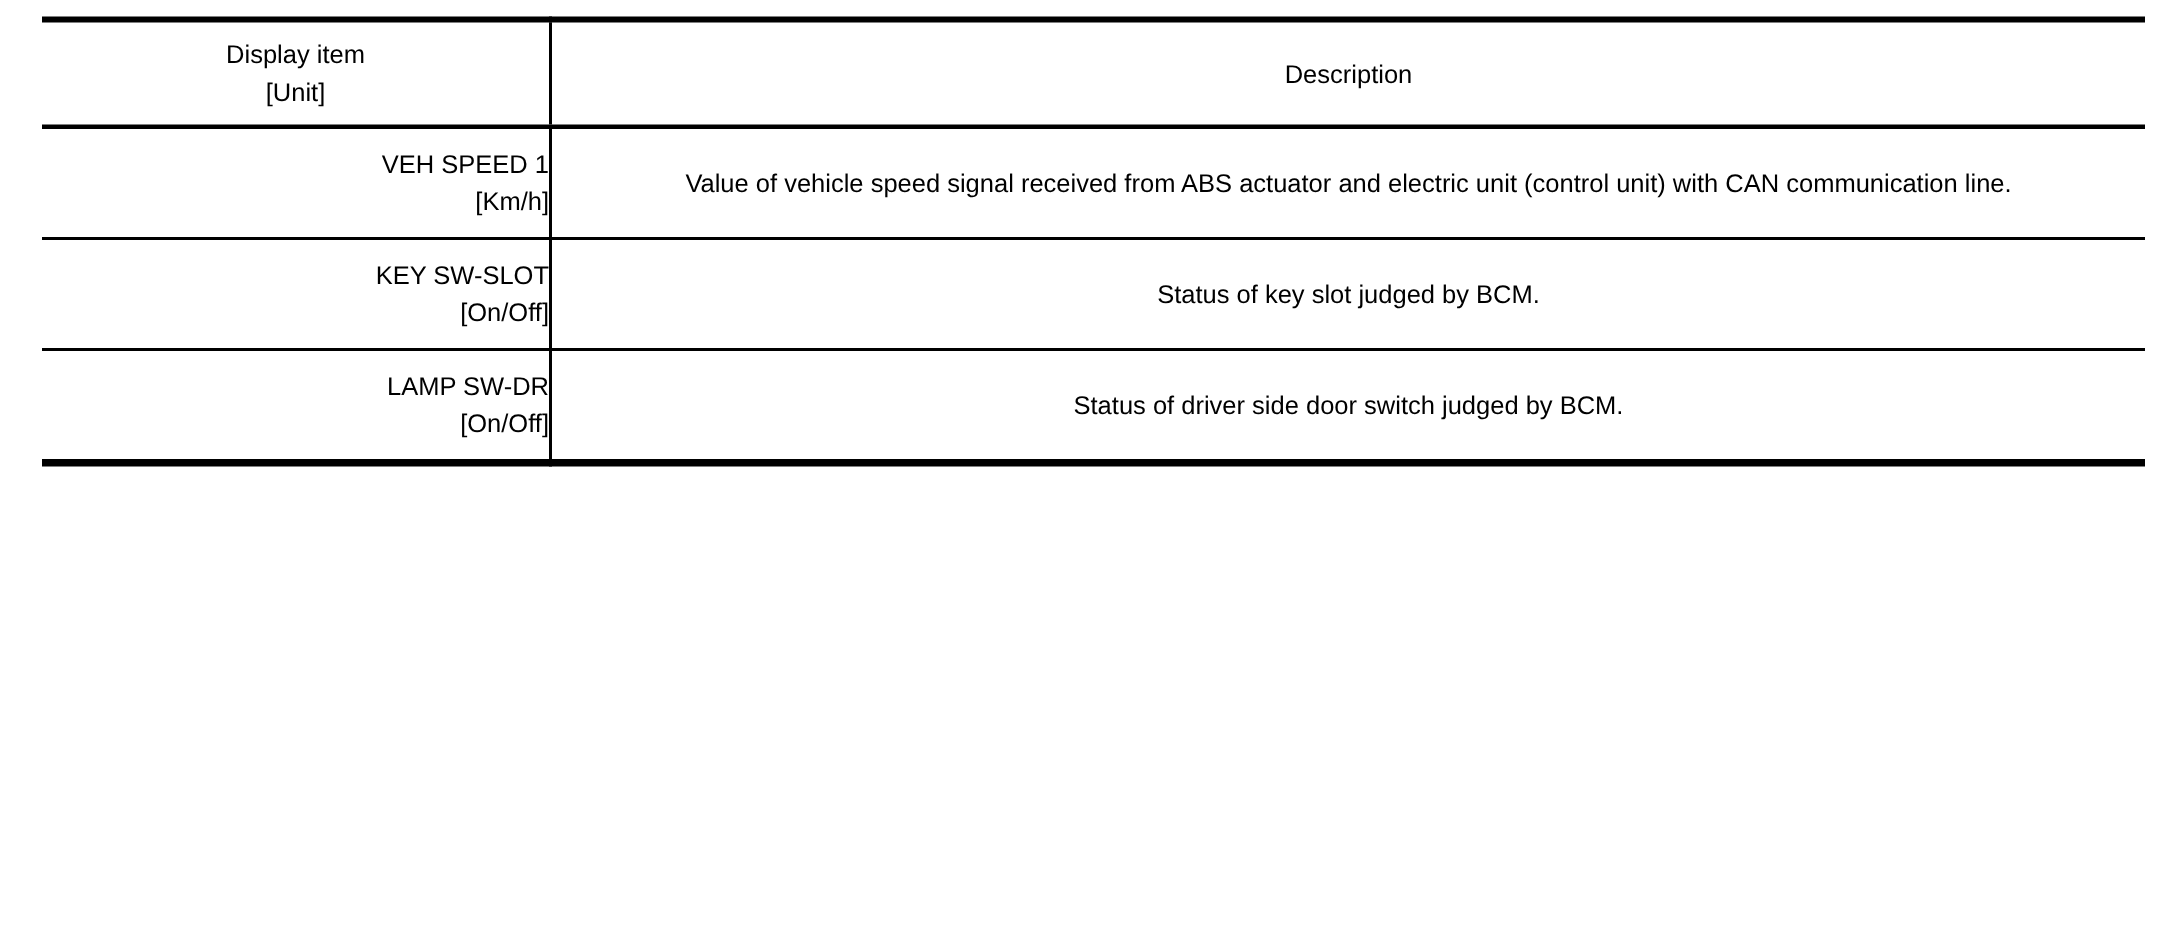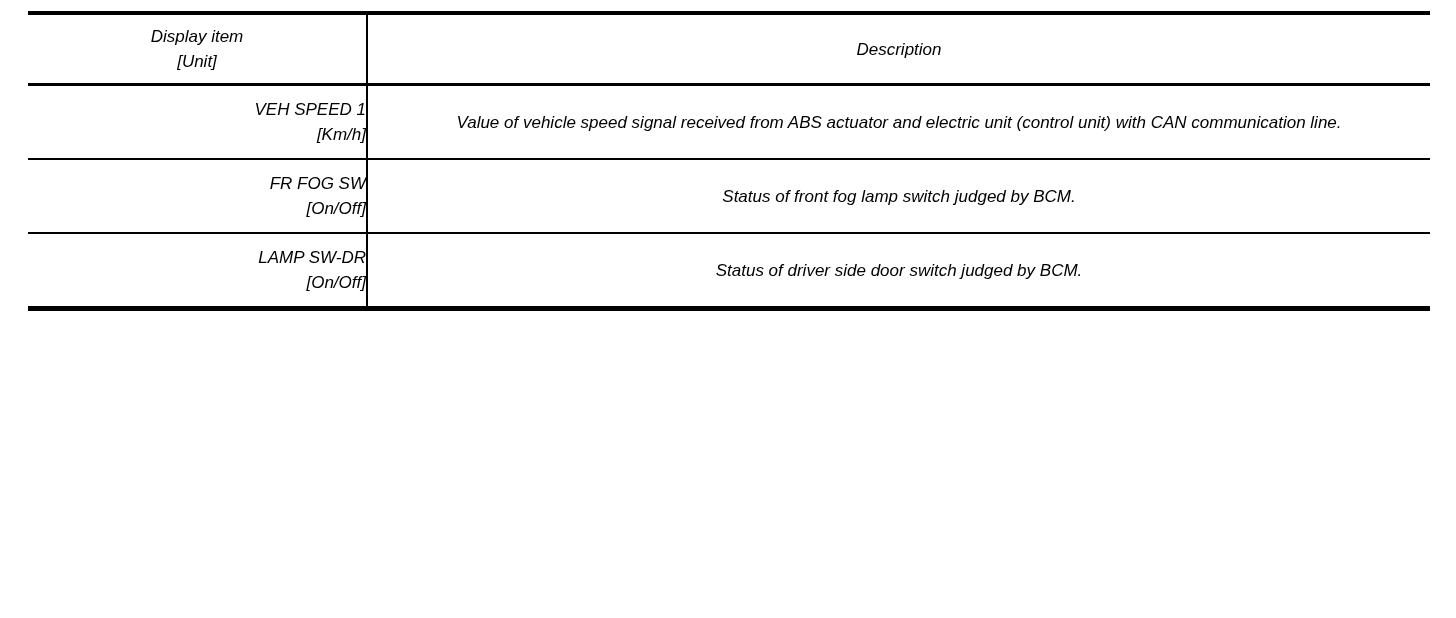--- a/index.html
+++ b/index.html
@@ -8,21 +8,20 @@
     background: #ffffff;
     width: 1456px;
     height: 618px;
     font-family: "Liberation Sans", sans-serif;
     color: #000000;
   }
   .page {
     width: 1456px;
     height: 476px;
     position: relative;
-    font-style: italic;
   }
   table.spec-table {
     position: absolute;
     left: 28px;
     top: 11px;
     width: 1402px;
     border-collapse: collapse;
     border-top: 4px solid #000000;
     border-bottom: 5px solid #000000;
     table-layout: fixed;
@@ -85,24 +84,24 @@
     <tbody>
       <tr>
         <td class="cell-item two-line">
           <span>VEH SPEED 1</span>
           <span>[Km/h]</span>
         </td>
         <td class="cell-desc">Value of vehicle speed signal received from ABS actuator and electric unit (control unit) with CAN communication line.</td>
       </tr>
       <tr>
         <td class="cell-item two-line">
-          <span>FR FOG SW</span>
+          <span>KEY SW-SLOT</span>
           <span>[On/Off]</span>
         </td>
-        <td class="cell-desc">Status of front fog lamp switch judged by BCM.</td>
+        <td class="cell-desc">Status of key slot judged by BCM.</td>
       </tr>
       <tr>
         <td class="cell-item two-line">
           <span>LAMP SW-DR</span>
           <span>[On/Off]</span>
         </td>
         <td class="cell-desc">Status of driver side door switch judged by BCM.</td>
       </tr>
     </tbody>
   </table>

